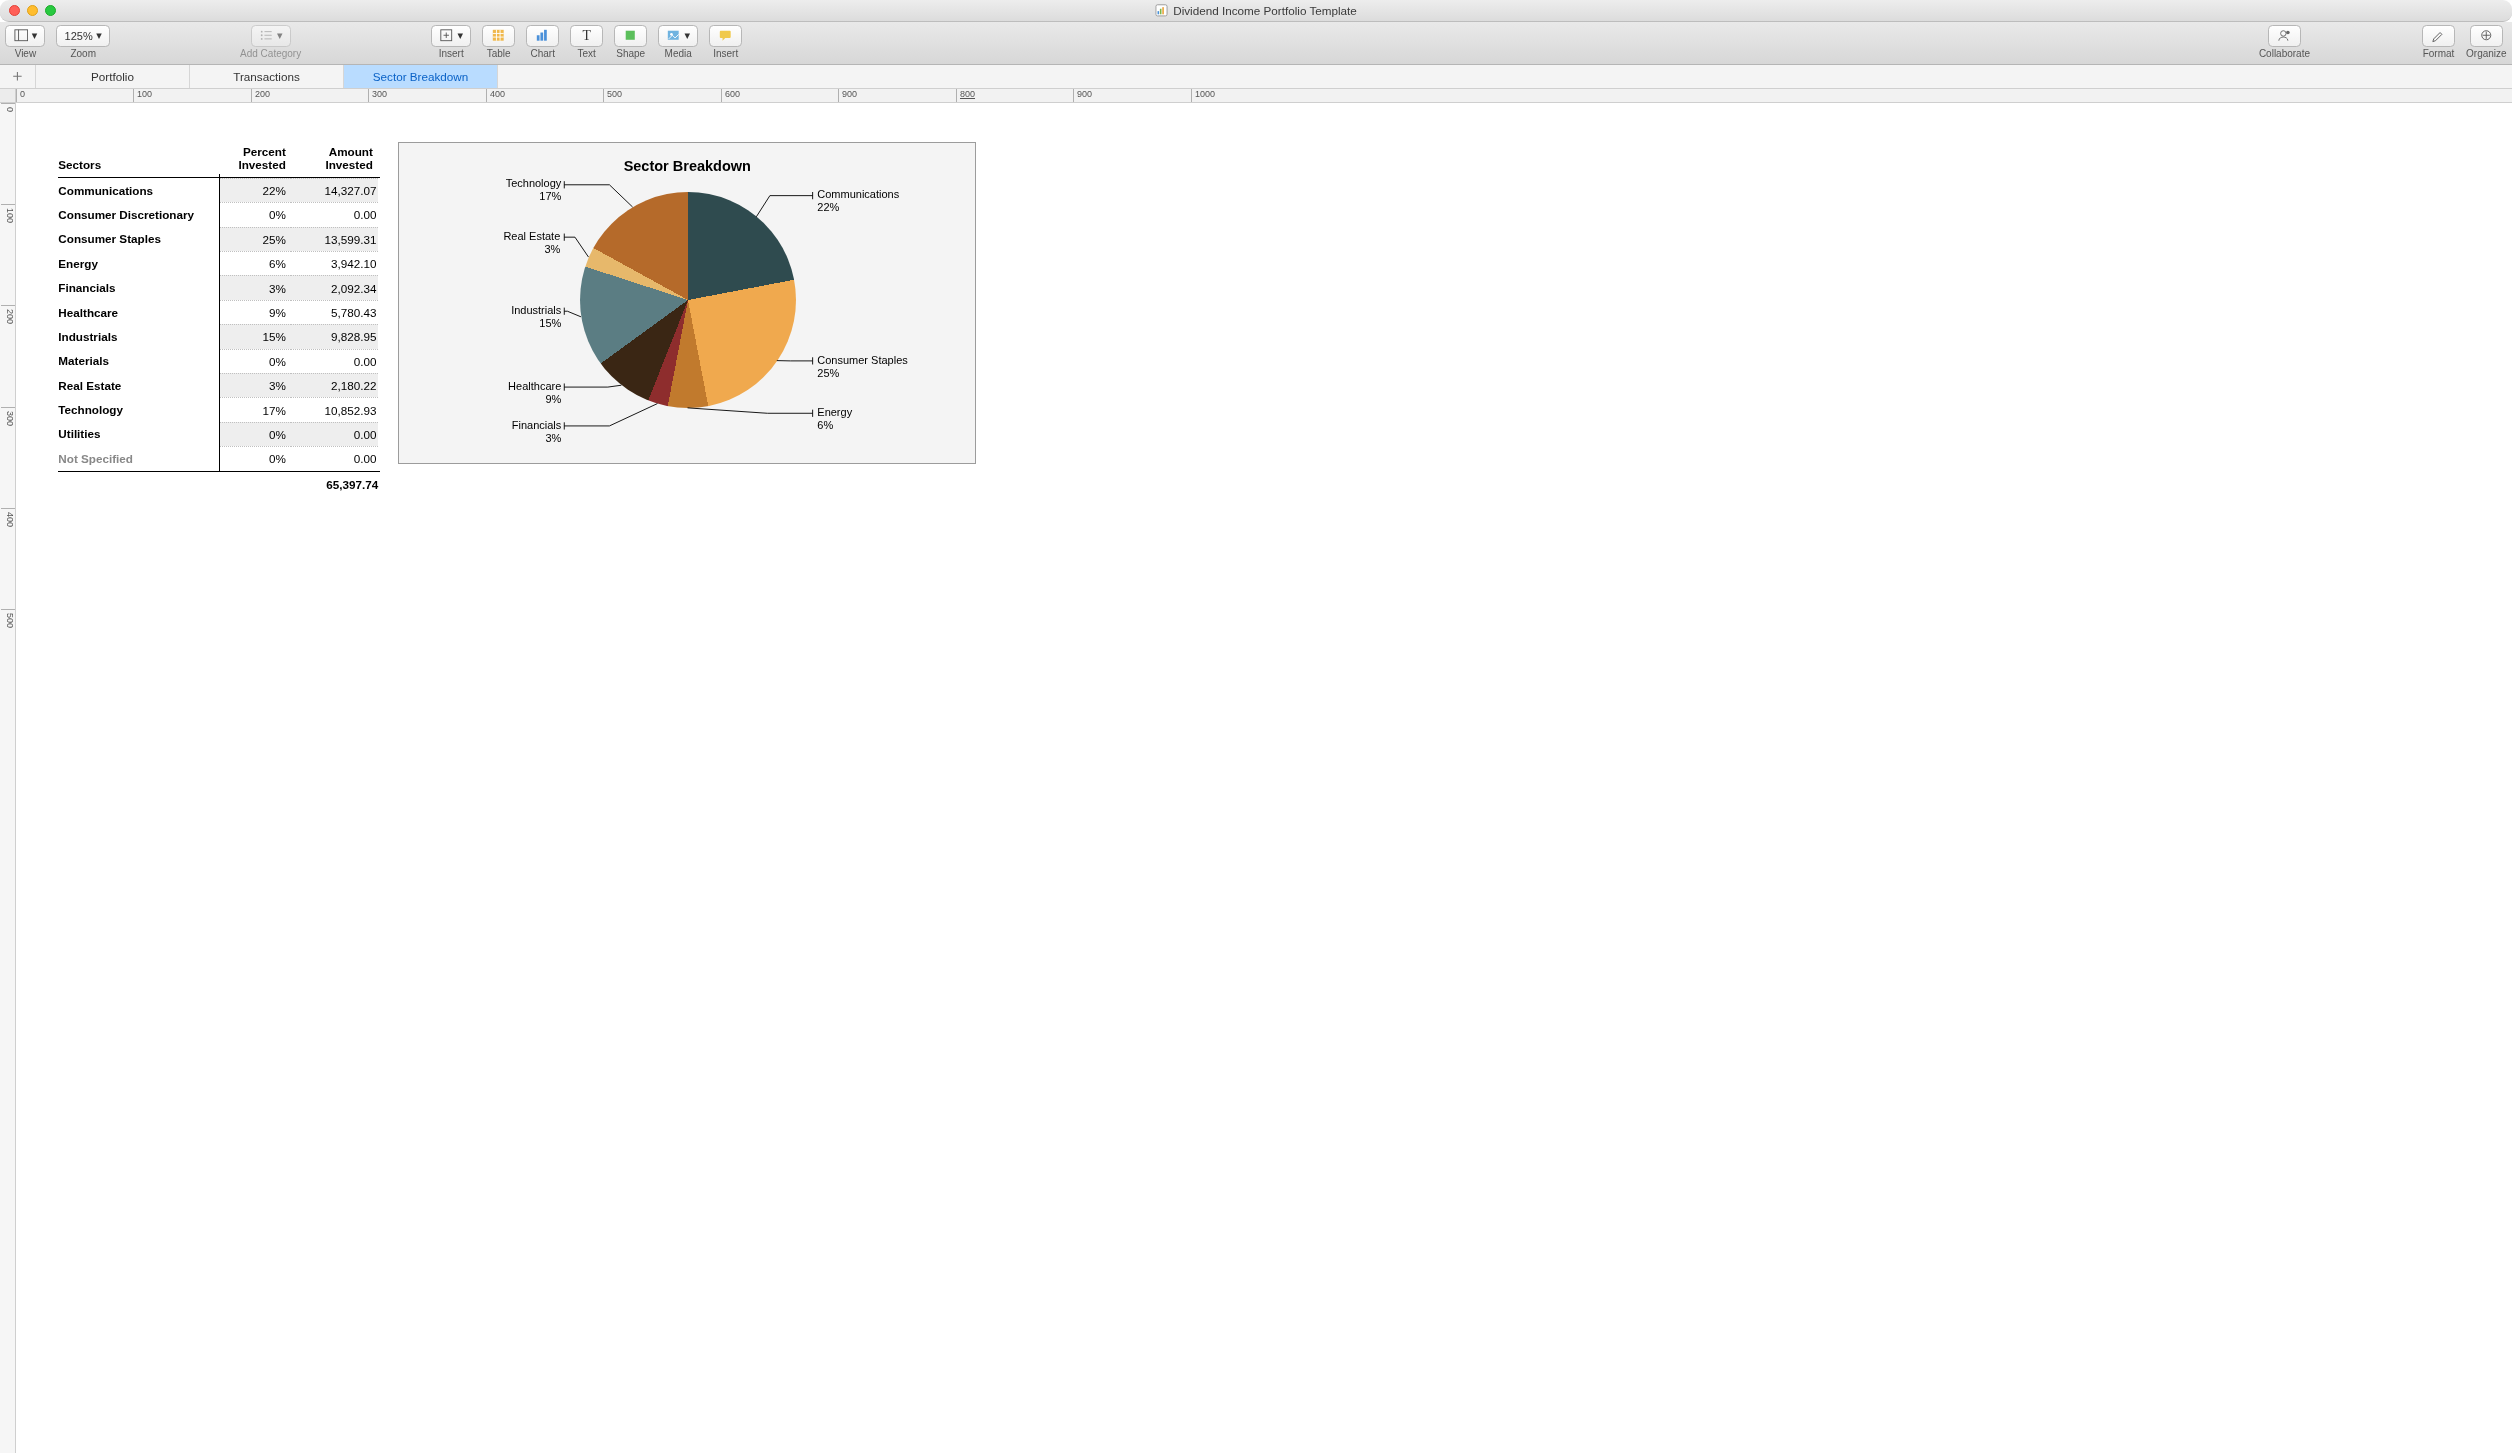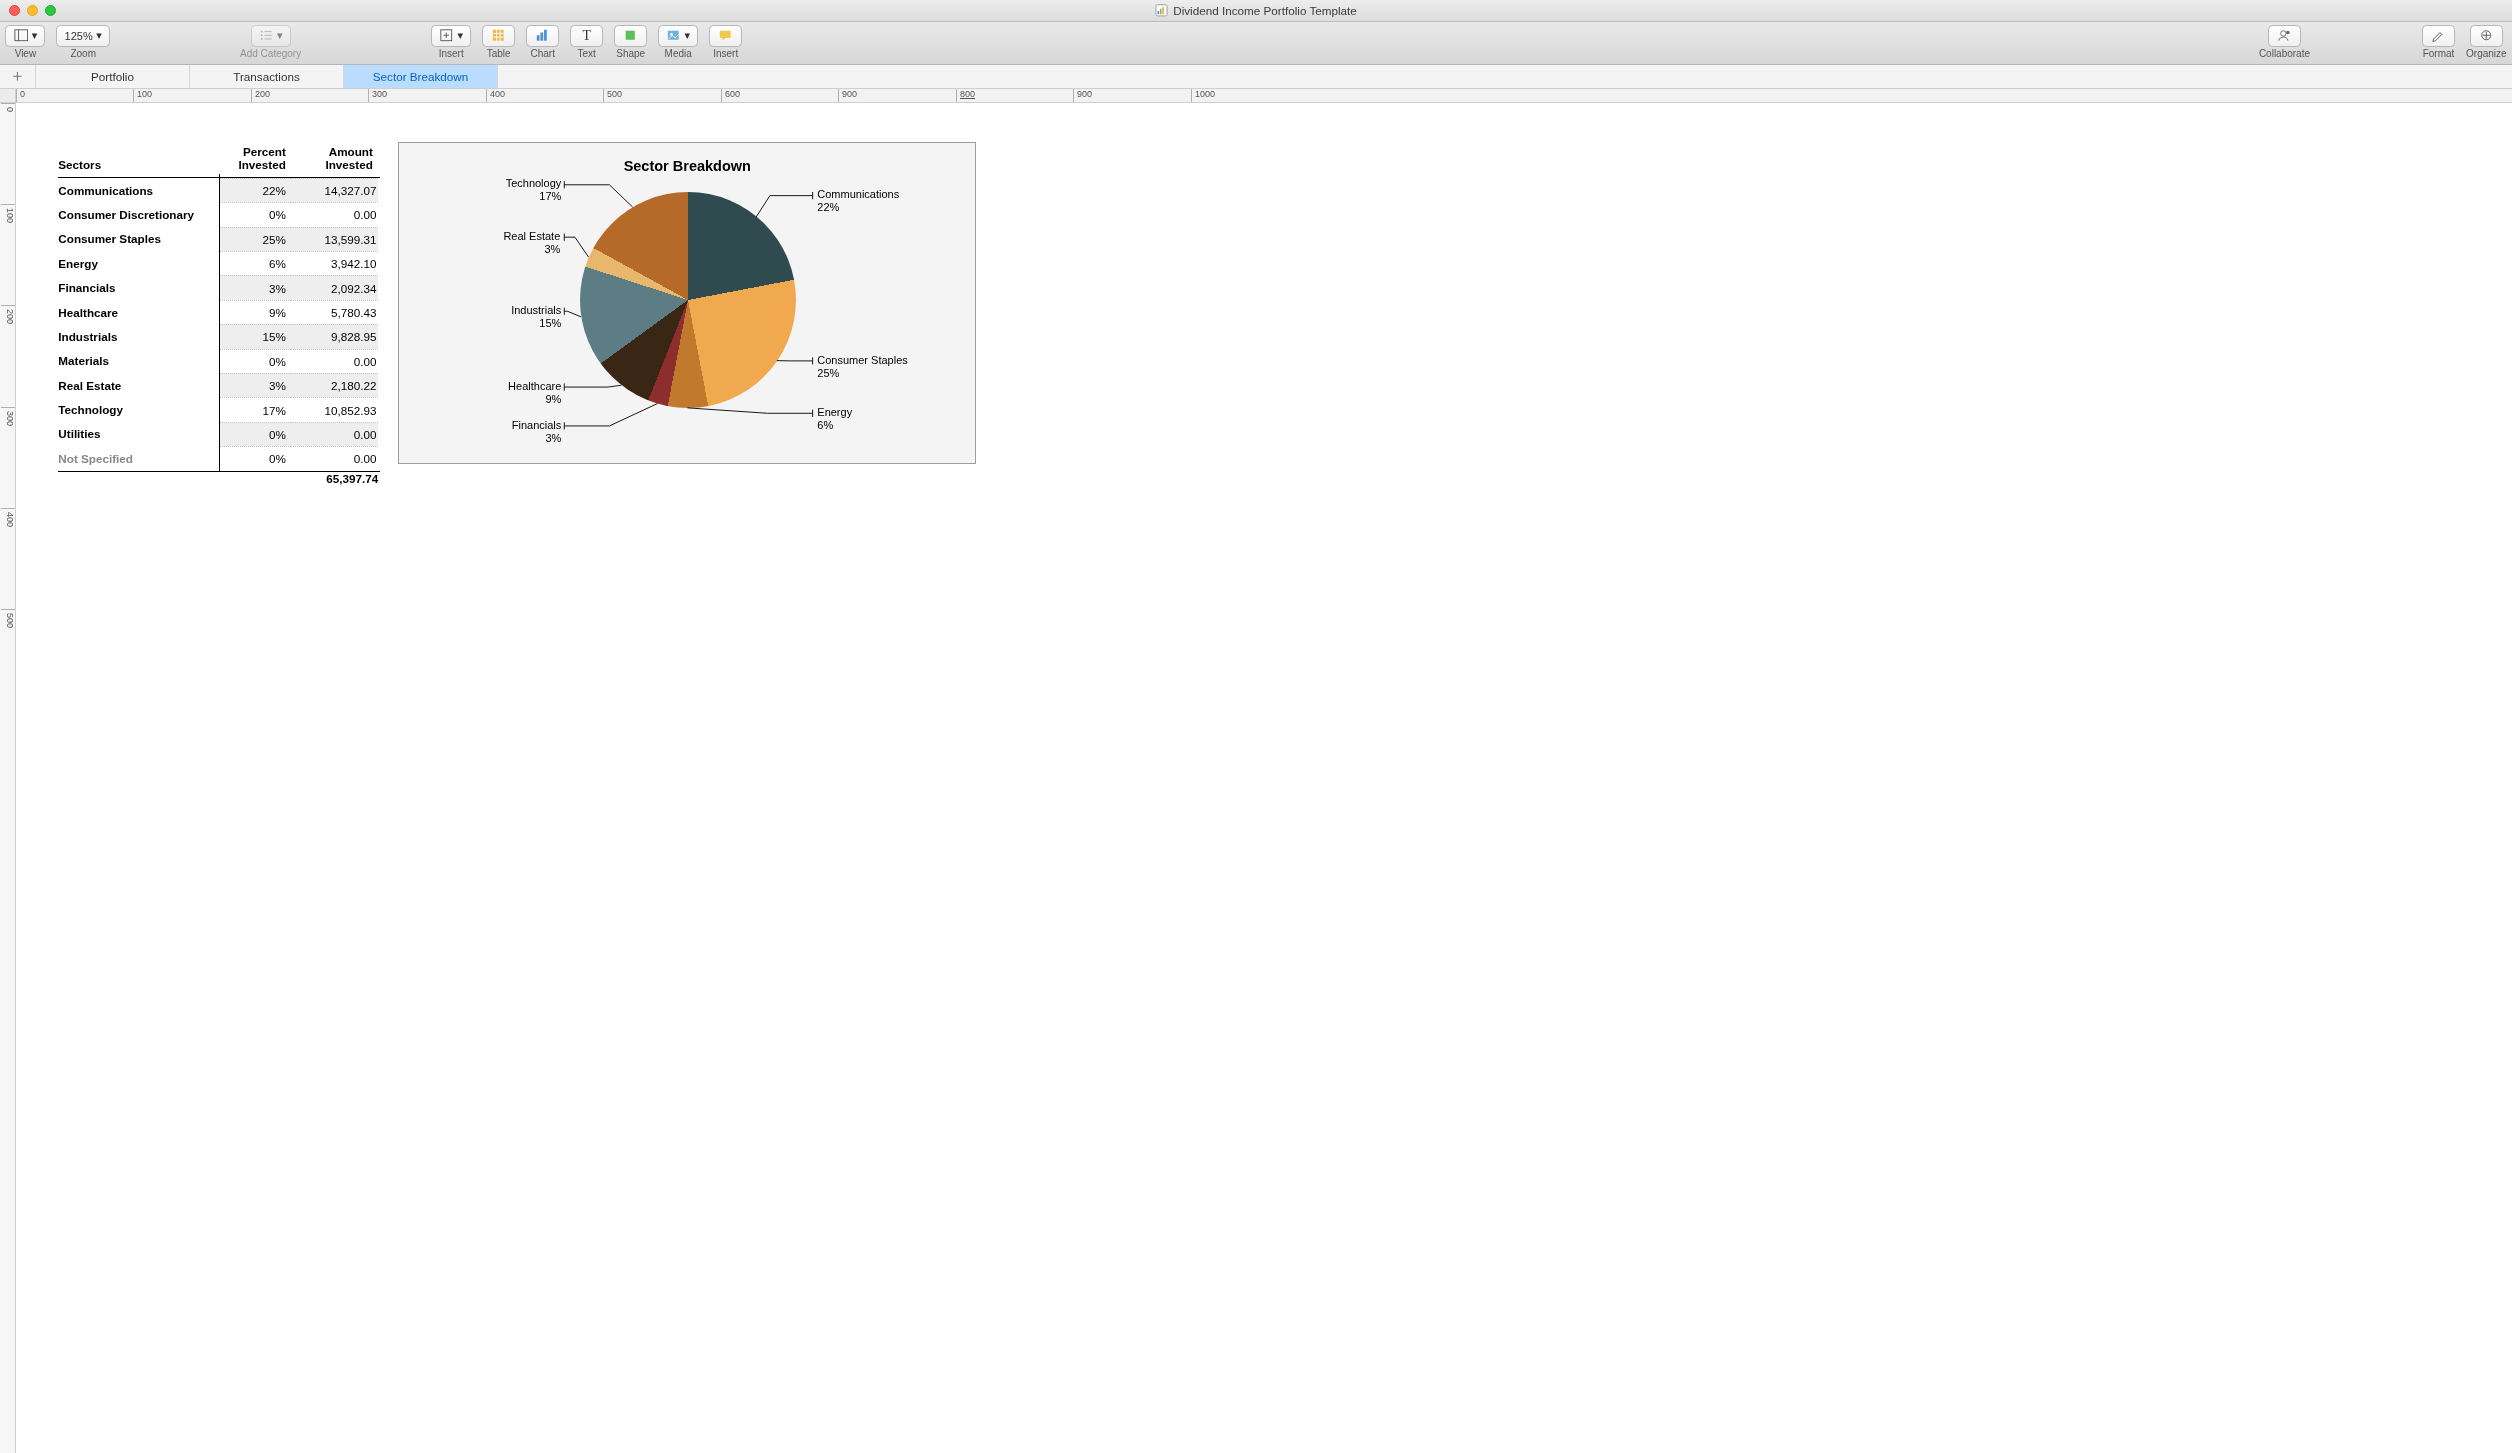--- a/index.html
+++ b/index.html
@@ -1,19 +1,19 @@
 <!DOCTYPE html>
 <html style="font-size:14.5px"><head>
 <meta charset="utf-8">
 <style>
 * { box-sizing: border-box; margin: 0; padding: 0; font-family: -apple-system, "Helvetica Neue", Arial, sans-serif; }
 html, body { width: 100%; height: 100%; background: #fff; overflow: hidden; }
 
 
-.titlebar { height: 22px; background: linear-gradient(#ededed,#dcdcdc); display:flex; align-items:center; padding:0 9px; border-bottom:0.9px solid #bdbdbd; font-size:11.7px; color:#3a3a3a; position:relative;}
+.titlebar { height: 22px; background: linear-gradient(#ededed,#dcdcdc); display:flex; align-items:center; padding:0 9px; border-bottom:0.9px solid #bdbdbd; font-size:11.7px; color:#3a3a3a; position:relative;border-radius:9px;}
 .traffic { display:flex; gap:7.2px; }
 .dot { width:11px;height:11px;border-radius:50%; }
 .dot.red{background:#ff5f57;border:0.9px solid #e24238;}
 .dot.yel{background:#ffbd2e;border:0.9px solid #e1a116;}
 .dot.grn{background:#28c940;border:0.9px solid #1dab2b;}
 .title-center{position:absolute;left:50%;transform:translateX(-50%);display:flex;align-items:center;gap:5.4px;}
 .title-center svg{width:12.7px;height:12.7px;}
 
 
 .toolbar { height: 43px; background: linear-gradient(#e9e9e9,#d7d7d7); border-bottom:0.9px solid #b5b5b5; display:flex; align-items:flex-start; padding:2.7px 5.4px 0 5.4px; gap:11px;}
@@ -45,21 +45,21 @@
 .hc0{width:161px;text-align:left;padding-left:0;font-weight:700;display:flex;align-items:flex-end;}
 .hc1{width:72px;}
 .hc2{width:87px;}
 .datatable .row{display:flex;height:24.4px;align-items:center;}
 .row .c0{width:161px;font-weight:700;padding-left:0;}
 .row .c1{width:72px;text-align:right;padding-right:5.4px;}
 .row .c2{width:87px;text-align:right;padding-right:1.8px;}
 .row .c1,.row .c2{border-top:0.9px dotted #c0c0c0;height:100%;display:flex;align-items:center;justify-content:flex-end;}
 .row:nth-child(odd) .c1,.row:nth-child(odd) .c2{background:#eeeeee;}
 .datatable .colborder{position:absolute;top:33px;bottom:27px;width:0;border-left:0.9px solid #000;}
-.datatable .footer{display:flex;border-top:1.8px solid #000;height:27px;align-items:flex-start;}
+.datatable .footer{display:flex;border-top:1.8px solid #000;height:27px;align-items:center;}
 .footer .c2{width:87px;text-align:right;font-weight:700;margin-left:233px;}
 .row.muted .c0{color:#888;font-weight:600;}
 
 
 .chartpanel{position:absolute;left:382px;top:39px;width:578px;height:322px;border:0.9px solid #9c9c9c;background:#f4f4f4;}
 .charttitle{text-align:center;font-weight:700;font-size:14.5px;margin-top:14.5px;}
 .pie-wrap{position:absolute;left:181px;top:49px;width:216px;height:216px;}
 .pie{width:216px;height:216px;border-radius:50%;position:relative;overflow:hidden;background:#ccc;}
 .callout{position:absolute;font-size:11px;color:#000;line-height:1.2;white-space:nowrap;}
 .callout.right{text-align:left;}

